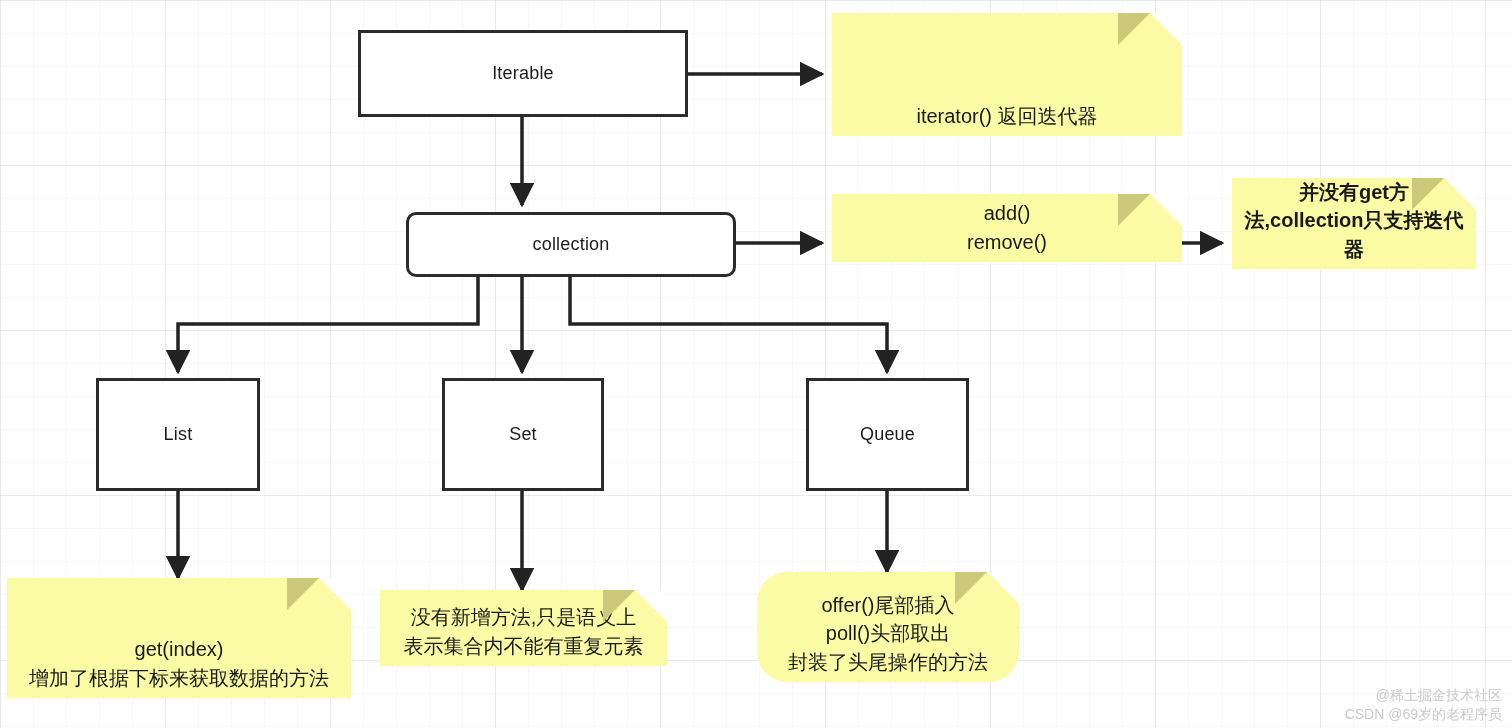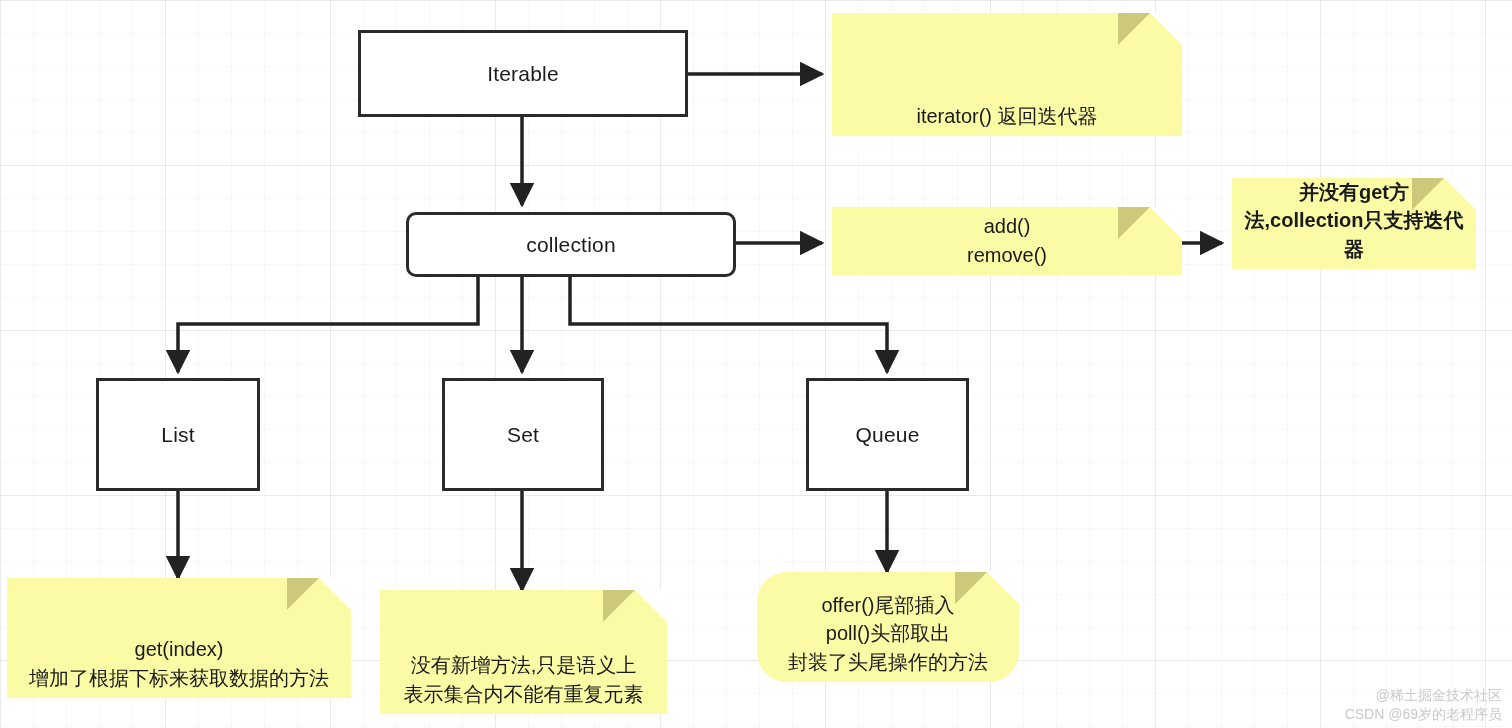--- a/index.html
+++ b/index.html
@@ -31,21 +31,21 @@
   }
   .node {
     position: absolute;
     box-sizing: border-box;
     background: #ffffff;
     border: 3px solid #2b2b2b;
     display: flex;
     align-items: center;
     justify-content: center;
     color: #1c1c1c;
-    font-size: 21px;
+    font-size: 18px;
     font-weight: 400;
     letter-spacing: 0.2px;
     z-index: 3;
   }
   .node.rounded { border-radius: 10px; margin-left: 48px; }
 
   .note {
     position: absolute;
     box-sizing: border-box;
     background: #fbfba6;
@@ -166,38 +166,38 @@
 
   <div class="node" style="left:806px; top:378px; width:163px; height:113px;">
     <span>Queue</span>
   </div>
 
   <div class="note" style="left:832px; top:13px; width:350px; height:123px;">
     <span class="fold"></span>
     <span>iterator()  返回迭代器</span>
   </div>
 
-  <div class="note" style="left:832px; top:207px; width:350px; height:68px;">
+  <div class="note" style="left:832px; top:194px; width:350px; height:68px;">
     <span class="fold"></span>
     <span>add()
 remove()</span>
   </div>
 
   <div class="note bold" style="left:1232px; top:178px; width:244px; height:91px;">
     <span class="fold"></span>
     <span>并没有get方法,collection只支持迭代器</span>
   </div>
 
   <div class="note" style="left:7px; top:578px; width:344px; height:120px;">
     <span class="fold"></span>
     <span>get(index)
 增加了根据下标来获取数据的方法</span>
   </div>
 
-  <div class="note" style="left:380px; top:590px; width:287px; height:124px;">
+  <div class="note" style="left:380px; top:590px; width:287px; height:76px;">
     <span class="fold"></span>
     <span>没有新增方法,只是语义上
 表示集合内不能有重复元素</span>
   </div>
 
   <div class="note" style="left:757px; top:572px; width:262px; height:110px;border-radius:30px;">
     <span class="fold"></span>
     <span>offer()尾部插入
 poll()头部取出
 封装了头尾操作的方法</span>

